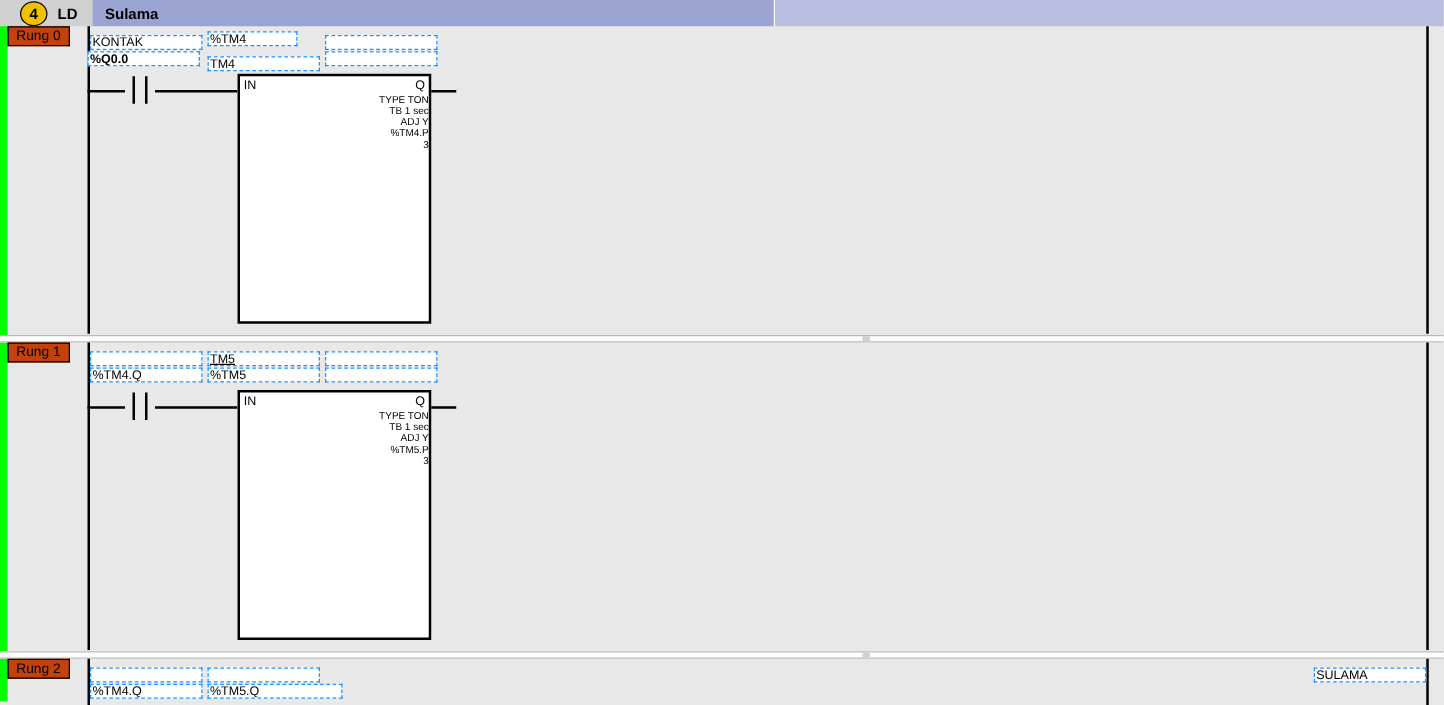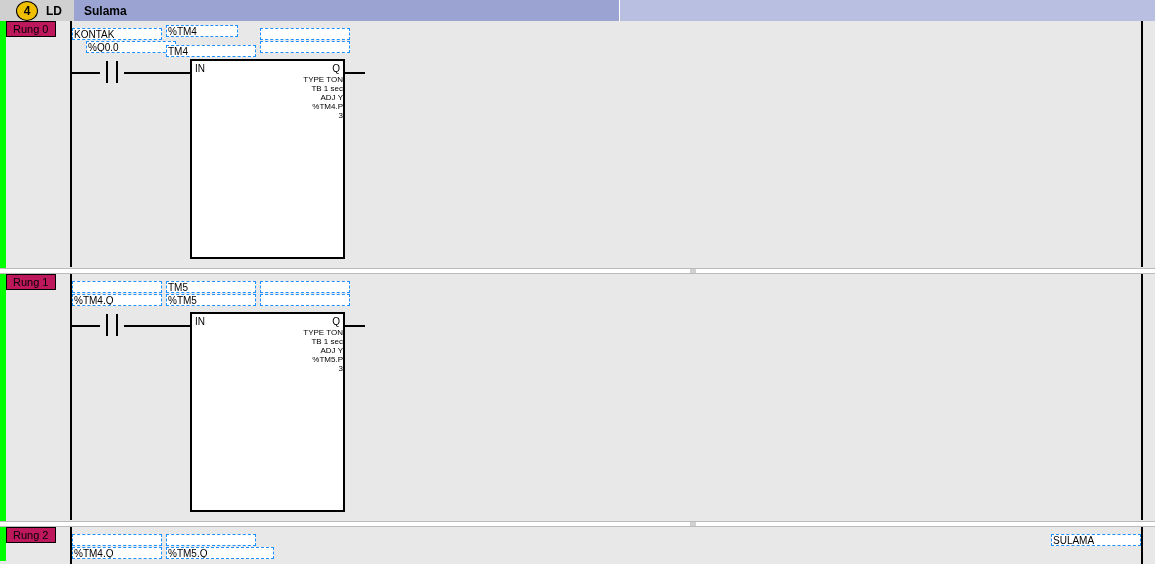--- a/index.html
+++ b/index.html
@@ -9,21 +9,21 @@
   .hdr { height: 21px; display: flex; align-items: center; font-size: 12px; font-weight: bold; }
   .hdr-num { width: 22px; height: 20px; border-radius: 50%; background: #f0c000; border:1px solid #000; display:flex; align-items:center; justify-content:center; margin-left:4px; font-size:12px; }
   .hdr-ld { padding: 0 12px; background: #d0d0d0; height: 100%; display:flex; align-items:center; }
   .hdr-name { flex:1; height:100%; background: #9aa3d2; display:flex; align-items:center; padding-left:10px; color:#000; border-right:1px solid #fff; }
   .hdr-spacer { flex:1; height:100%; background:#b8bfe0; }
 
   .ladder-area { position:absolute; top:21px; left:0; right:0; bottom:0; }
   .greenbar { position:absolute; top:0; left:0; width:6px; height: 540px; background:#00ff00; }
 
   .rung-section { position:relative; width:100%; }
-  .rung-lbl { position:absolute; top:0; left:6px; background:#be185d; border:1px solid #000; font-size:11px; padding:1px 6px; z-index:2; width:50px; }
+  .rung-lbl { position:absolute; top:0; left:6px; background:#c2410c; border:1px solid #000; font-size:11px; padding:1px 6px; z-index:2; width:50px; }
   .rung-canvas { position:absolute; left:70px; top:0; right:12px; height:100%; }
 
   .divider { position:absolute; left:0; right:0; height:6px; background:#fff; border-top:1px solid #bbb; border-bottom:1px solid #bbb; }
   .divider .mid { position:absolute; top:0; bottom:0; width:6px; left:690px; background:#d0d0d0; }
 
   
   .rail-l, .rail-r { position:absolute; width:2px; background:#000; }
   .hwire { position:absolute; height:2px; background:#000; }
 
   .cell-lbl { position:absolute; border:1px dashed #1e90ff; background:#fff; font-size:10px; color:#000; padding:0 1px; line-height:11px; white-space:nowrap; overflow:hidden; }
@@ -51,21 +51,21 @@
   <div class="ladder-area">
     <div class="greenbar"></div>
 
     <div class="rung-section" style="top:0; height:247px; position:absolute; left:0; right:0;">
       <div class="rung-lbl">Rung 0</div>
       <div class="rung-canvas">
         <div class="rail-l" style="top:0; height:246px; left:0;"></div>
         <div class="rail-r" style="top:0; height:246px; right:0;"></div>
 
         <div class="cell-lbl" style="top:7px; left:2px; width:90px; height:12px;">KONTAK</div>
-        <div class="cell-lbl" style="top:20px; left:16px; width:90px; height:12px;">%Q0.0</div>
+        <div class="cell-lbl" style="top:20px; left:0; width:90px; height:12px;font-weight:bold;">%Q0.0</div>
         <div class="cell-lbl" style="top:24px; left:96px; width:90px; height:12px;">TM4</div>
         <div class="cell-lbl" style="top:4px; left:96px; width:72px; height:12px;">%TM4</div>
 
         <div class="cell-lbl" style="top:7px; left:190px; width:90px; height:12px;"></div>
         <div class="cell-lbl" style="top:20px; left:190px; width:90px; height:12px;"></div>
 
         <div class="hwire" style="top:51px; left:0; width:30px;"></div>
 
         <div class="contact" style="top:40px; left:30px; width:24px; height:22px;">
           <div class="bar" style="left:6px; top:0; height:22px;"></div>

